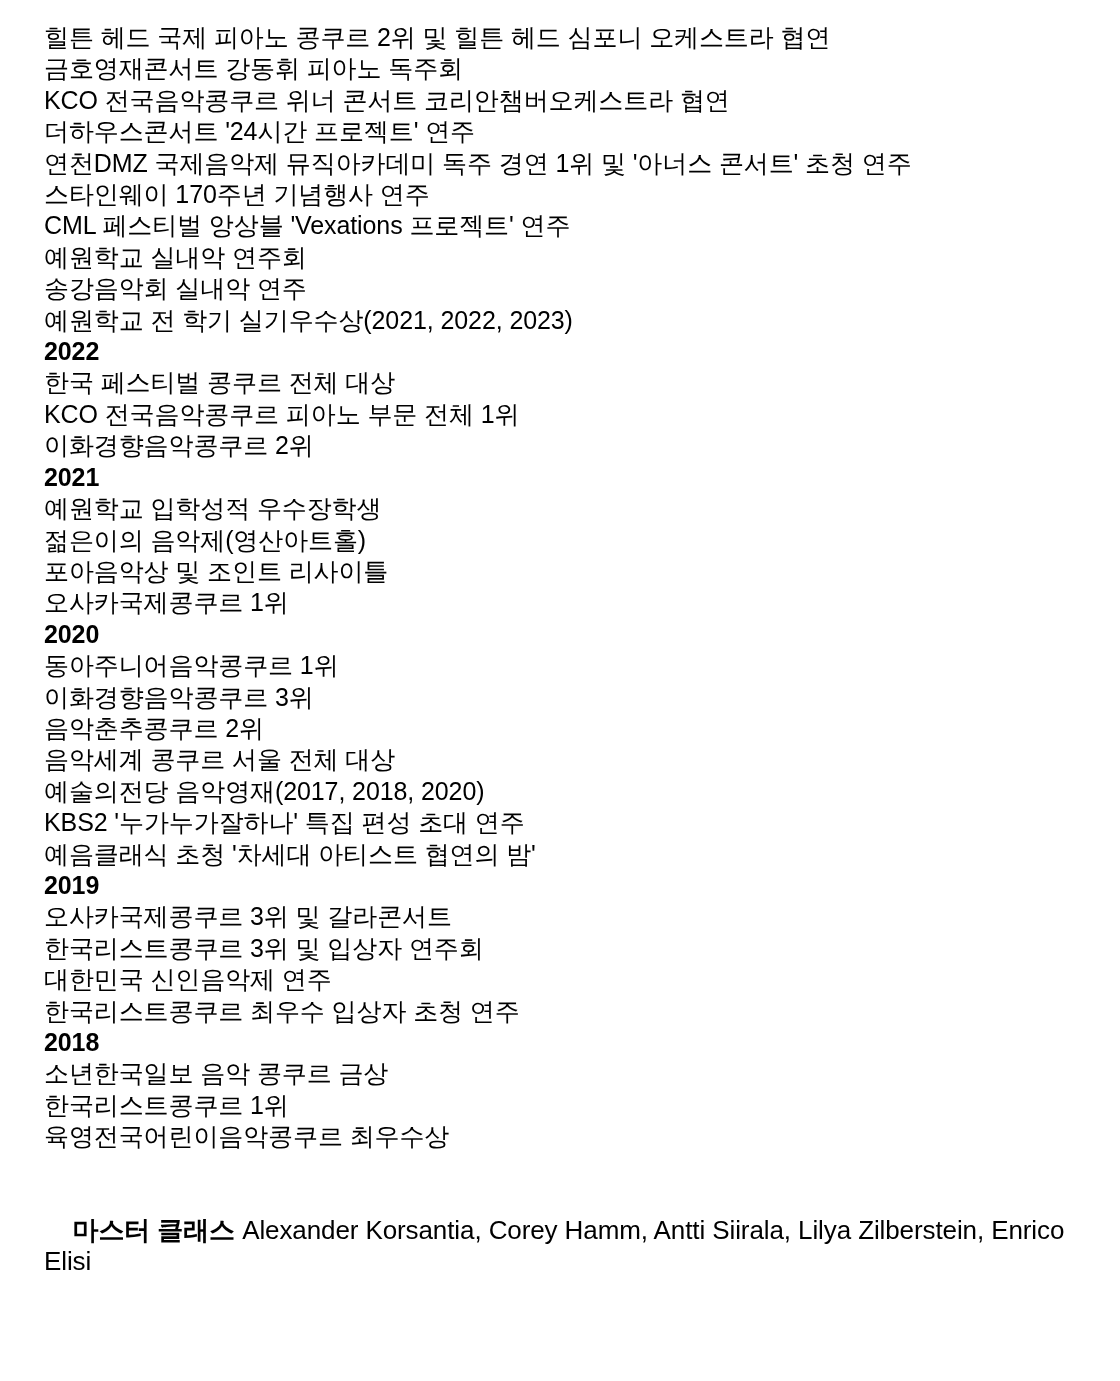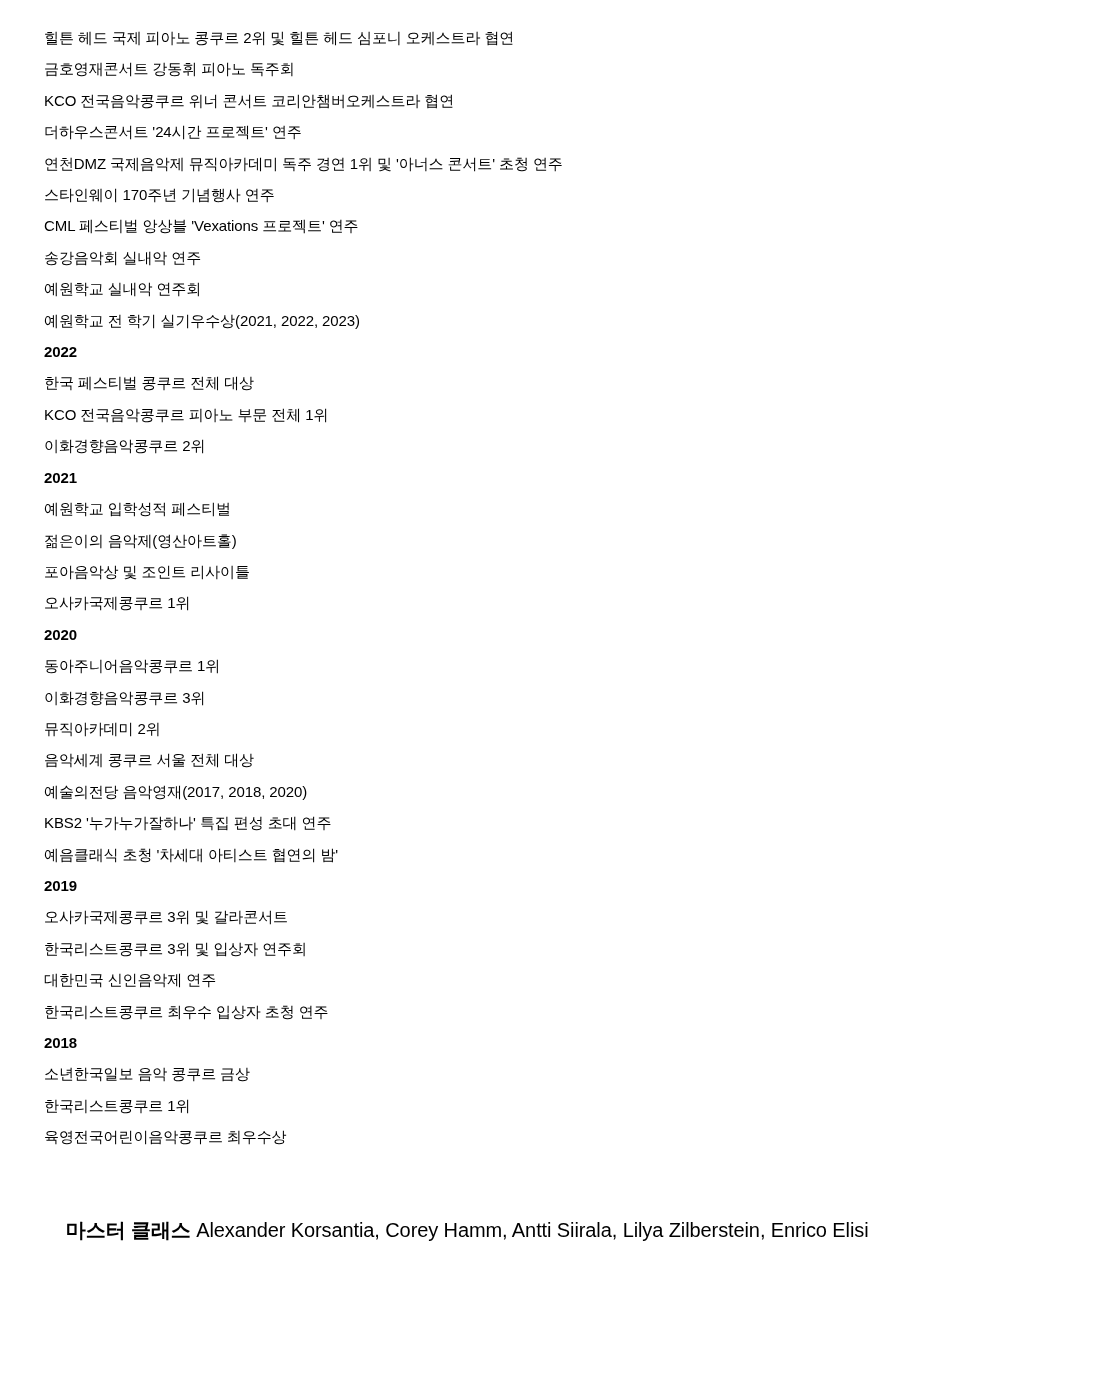--- a/index.html
+++ b/index.html
@@ -13,34 +13,34 @@
     font-family: "Liberation Sans", "DejaVu Sans", sans-serif;
     color: #000000;
   }
   .page {
     width: 1120px;
     min-height: 1381px;
     box-sizing: border-box;
     padding: 22px 40px 20px 44px;
   }
   .line {
-    font-size: 15px;
+    font-size: 25px;
     line-height: 31.4px;
     letter-spacing: -0.1px;
     white-space: pre-wrap;
     word-break: keep-all;
   }
   .line.year {
     font-weight: bold;
   }
   .spacer {
     height: 31px;
   }
   .kv {
-    font-size: 20px;
+    font-size: 26px;
     line-height: 31.4px;
     letter-spacing: -0.1px;
     white-space: pre-wrap;
   }
   .kv .k {
     font-weight: bold;
   }
   .kv .v {
     font-weight: normal;
   }
@@ -51,36 +51,36 @@
 <div class="page">
 
   <div class="block">
     <div class="line">힐튼 헤드 국제 피아노 콩쿠르 2위 및 힐튼 헤드 심포니 오케스트라 협연</div>
     <div class="line">금호영재콘서트 강동휘 피아노 독주회</div>
     <div class="line">KCO 전국음악콩쿠르 위너 콘서트 코리안챔버오케스트라 협연</div>
     <div class="line">더하우스콘서트 '24시간 프로젝트' 연주</div>
     <div class="line">연천DMZ 국제음악제 뮤직아카데미 독주 경연 1위 및 '아너스 콘서트' 초청 연주</div>
     <div class="line">스타인웨이 170주년 기념행사 연주</div>
     <div class="line">CML 페스티벌 앙상블 'Vexations 프로젝트' 연주</div>
+    <div class="line">예원학교 실내악 연주회</div>
     <div class="line">송강음악회 실내악 연주</div>
-    <div class="line">예원학교 실내악 연주회</div>
     <div class="line">예원학교 전 학기 실기우수상(2021, 2022, 2023)</div>
     <div class="line year">2022</div>
     <div class="line">한국 페스티벌 콩쿠르 전체 대상</div>
     <div class="line">KCO 전국음악콩쿠르 피아노 부문 전체 1위</div>
     <div class="line">이화경향음악콩쿠르 2위</div>
     <div class="line year">2021</div>
-    <div class="line">예원학교 입학성적 페스티벌</div>
+    <div class="line">예원학교 입학성적 우수장학생</div>
     <div class="line">젊은이의 음악제(영산아트홀)</div>
     <div class="line">포아음악상 및 조인트 리사이틀</div>
     <div class="line">오사카국제콩쿠르 1위</div>
     <div class="line year">2020</div>
     <div class="line">동아주니어음악콩쿠르 1위</div>
     <div class="line">이화경향음악콩쿠르 3위</div>
-    <div class="line">뮤직아카데미 2위</div>
+    <div class="line">음악춘추콩쿠르 2위</div>
     <div class="line">음악세계 콩쿠르 서울 전체 대상</div>
     <div class="line">예술의전당 음악영재(2017, 2018, 2020)</div>
     <div class="line">KBS2 '누가누가잘하나' 특집 편성 초대 연주</div>
     <div class="line">예음클래식 초청 '차세대 아티스트 협연의 밤'</div>
     <div class="line year">2019</div>
     <div class="line">오사카국제콩쿠르 3위 및 갈라콘서트</div>
     <div class="line">한국리스트콩쿠르 3위 및 입상자 연주회</div>
     <div class="line">대한민국 신인음악제 연주</div>
     <div class="line">한국리스트콩쿠르 최우수 입상자 초청 연주</div>
     <div class="line year">2018</div>

